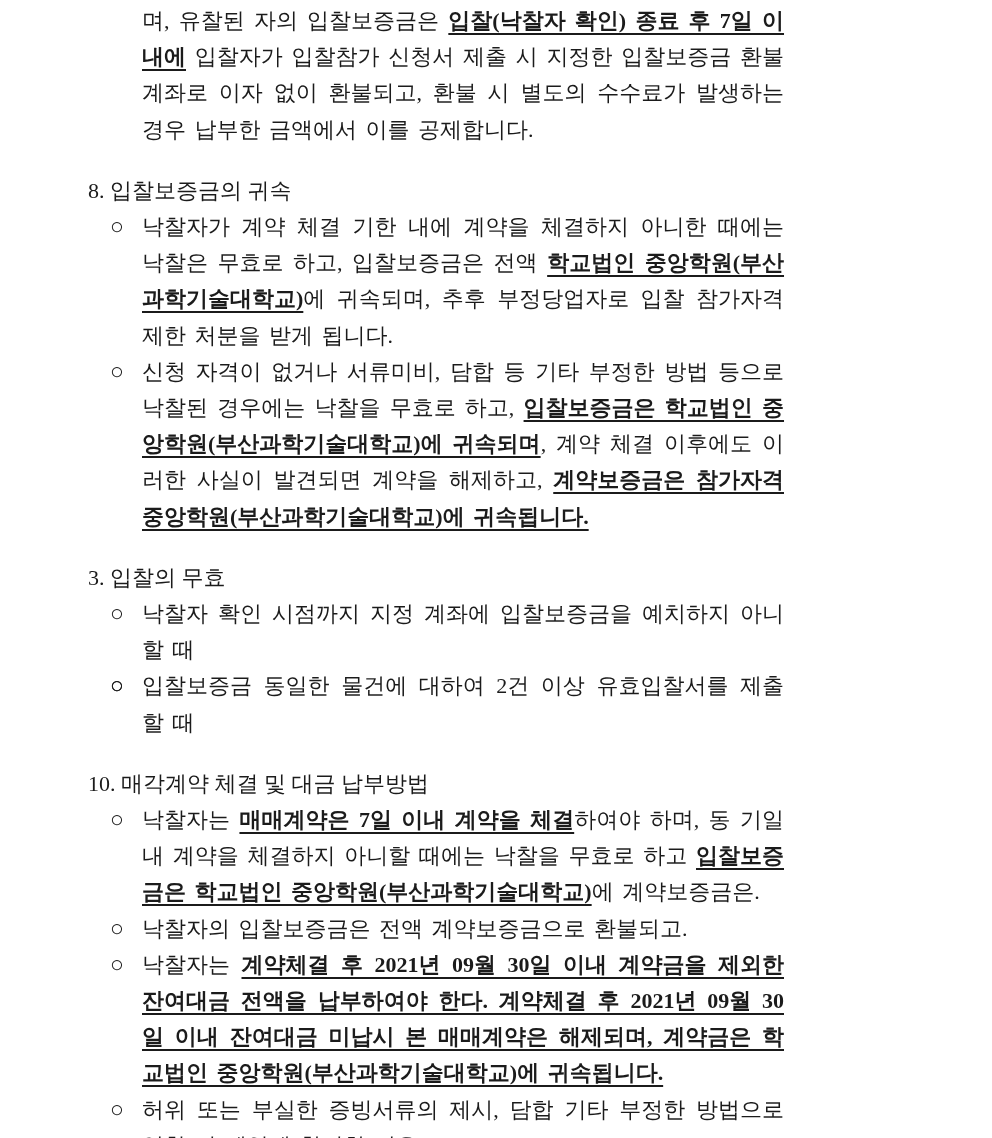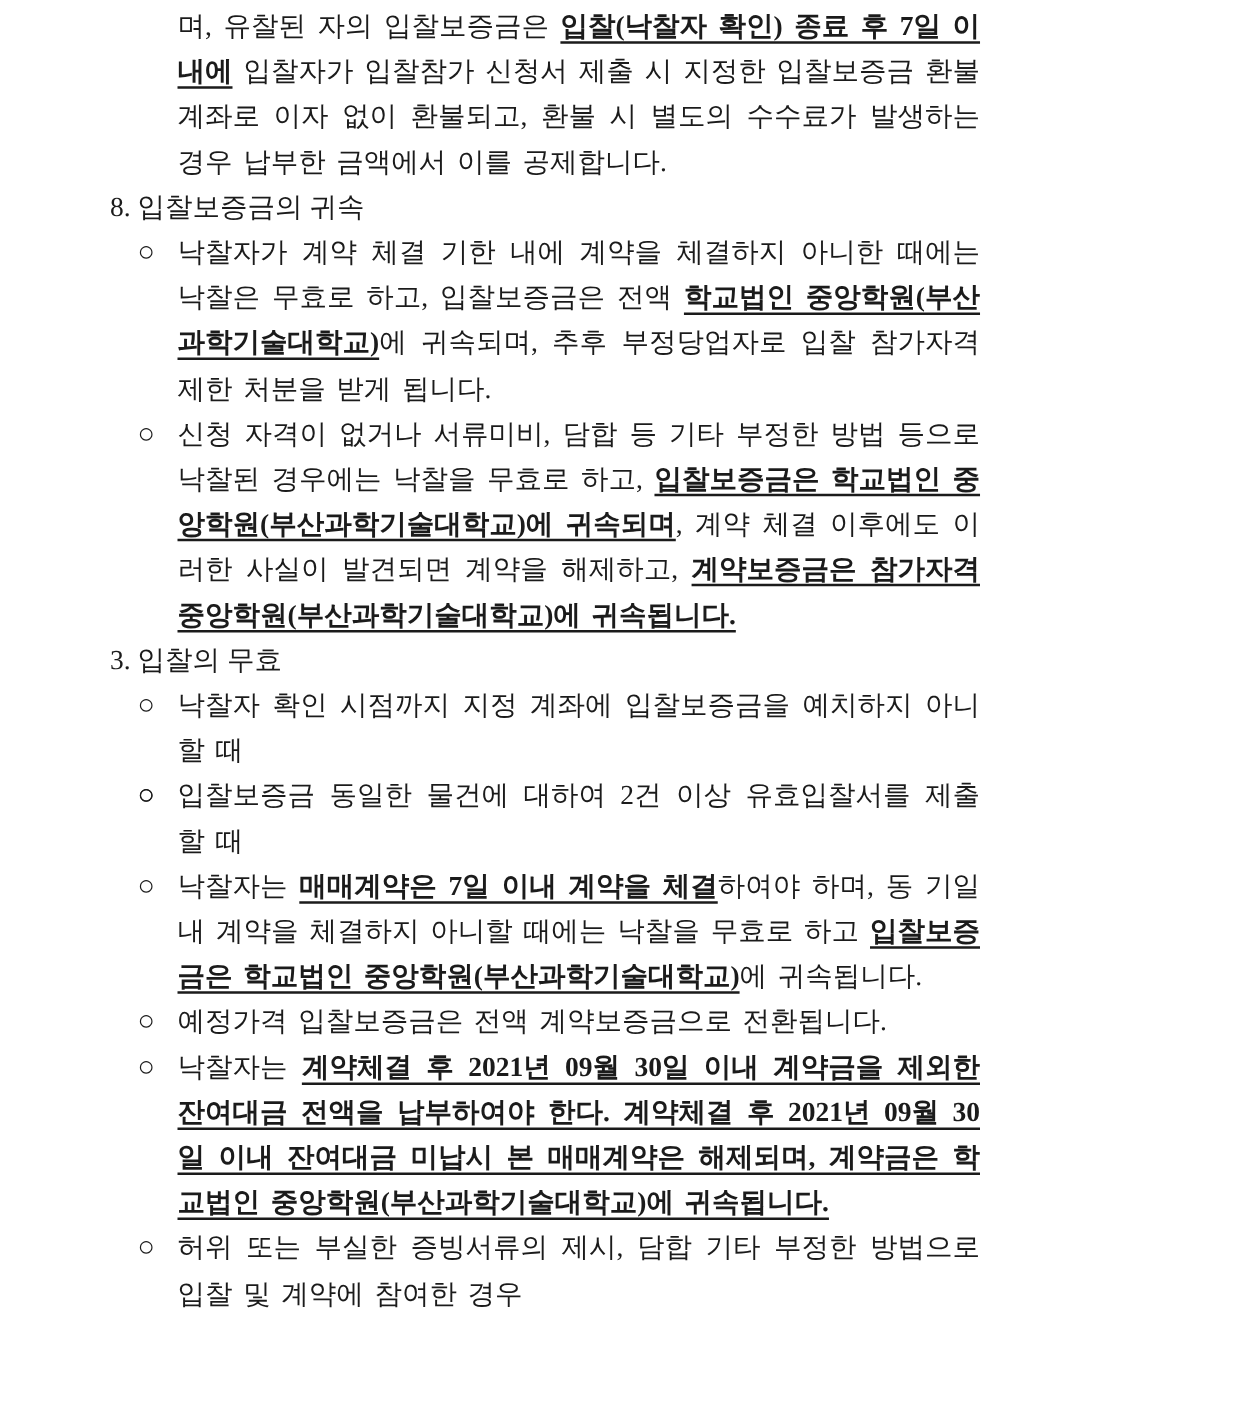--- a/index.html
+++ b/index.html
@@ -22,20 +22,21 @@
   }
   .para, .bullet {
     margin: 0;
     text-align: justify;
     word-spacing: 3px;
   }
   .cont {
     padding-left: 54px;
   }
   .heading {
+    margin-top: 25px;
     white-space: nowrap;
   }
   .bullet {
     position: relative;
     padding-left: 54px;
   }
   .bullet .marker {
     position: absolute;
     left: 22px;
     top: 0;
@@ -62,23 +63,24 @@
   <div class="bullet"><span class="marker">○</span><span class="r">신청 자격이 없거나 서류미비, 담합 등 기타 부정한 방법 등으로 낙찰된 경우에는 낙찰을 무효로 하고, </span><span class="r bu">입찰보증금은 학교법인 중앙학원(부산과학기술대학교)에 귀속되며</span><span class="r">, 계약 체결 이후에도 이러한 사실이 발견되면 계약을 해제하고, </span><span class="r bu">계약보증금은 참가자격 중앙학원(부산과학기술대학교)에 귀속됩니다.</span></div>
 
   <div class="heading">3. 입찰의 무효</div>
 
   <div class="bullet"><span class="marker">○</span><span class="r">낙찰자 확인 시점까지 지정 계좌에 입찰보증금을 예치하지 아니할 때</span></div>
 
   <div class="bullet"><span class="marker">○</span></div>
 
   <div class="bullet"><span class="marker">○</span><span class="r">입찰보증금 동일한 물건에 대하여 2건 이상 유효입찰서를 제출할 때</span></div>
 
+  <div class="heading">10. 매각계약 체결 및 대금 납부방법</div>
 
-  <div class="bullet"><span class="marker">○</span><span class="r">낙찰자는 </span><span class="r bu">매매계약은 7일 이내 계약을 체결</span><span class="r">하여야 하며, 동 기일 내 계약을 체결하지 아니할 때에는 낙찰을 무효로 하고 </span><span class="r bu">입찰보증금은 학교법인 중앙학원(부산과학기술대학교)</span><span class="r">에 귀속됩니다.</span></div>
+  <div class="bullet"><span class="marker">○</span><span class="r">낙찰자는 </span><span class="r bu">매매계약은 7일 이내 계약을 체결</span><span class="r">하여야 하며, 동 기일 내 계약을 체결하지 아니할 때에는 낙찰을 무효로 하고 </span><span class="r bu">입찰보증금은 학교법인 중앙학원(부산과학기술대학교)</span><span class="r">에 계약보증금은.</span></div>
 
-  <div class="bullet"><span class="marker">○</span><span class="r">예정가격 입찰보증금은 전액 계약보증금으로 전환됩니다.</span></div>
+  <div class="bullet"><span class="marker">○</span><span class="r">낙찰자의 입찰보증금은 전액 계약보증금으로 환불되고.</span></div>
 
   <div class="bullet"><span class="marker">○</span><span class="r">낙찰자는 </span><span class="r bu">계약체결 후 2021년 09월 30일 이내 계약금을 제외한 잔여대금 전액을 납부하여야 한다. 계약체결 후 2021년 09월 30일 이내 잔여대금 미납시 본 매매계약은 해제되며, 계약금은 학교법인 중앙학원(부산과학기술대학교)에 귀속됩니다.</span></div>
 
 
   <div class="bullet"><span class="marker">○</span><span class="r">허위 또는 부실한 증빙서류의 제시, 담합 기타 부정한 방법으로 입찰 및 계약에 참여한 경우</span></div>
 
 </div>
 
 </body></html>

